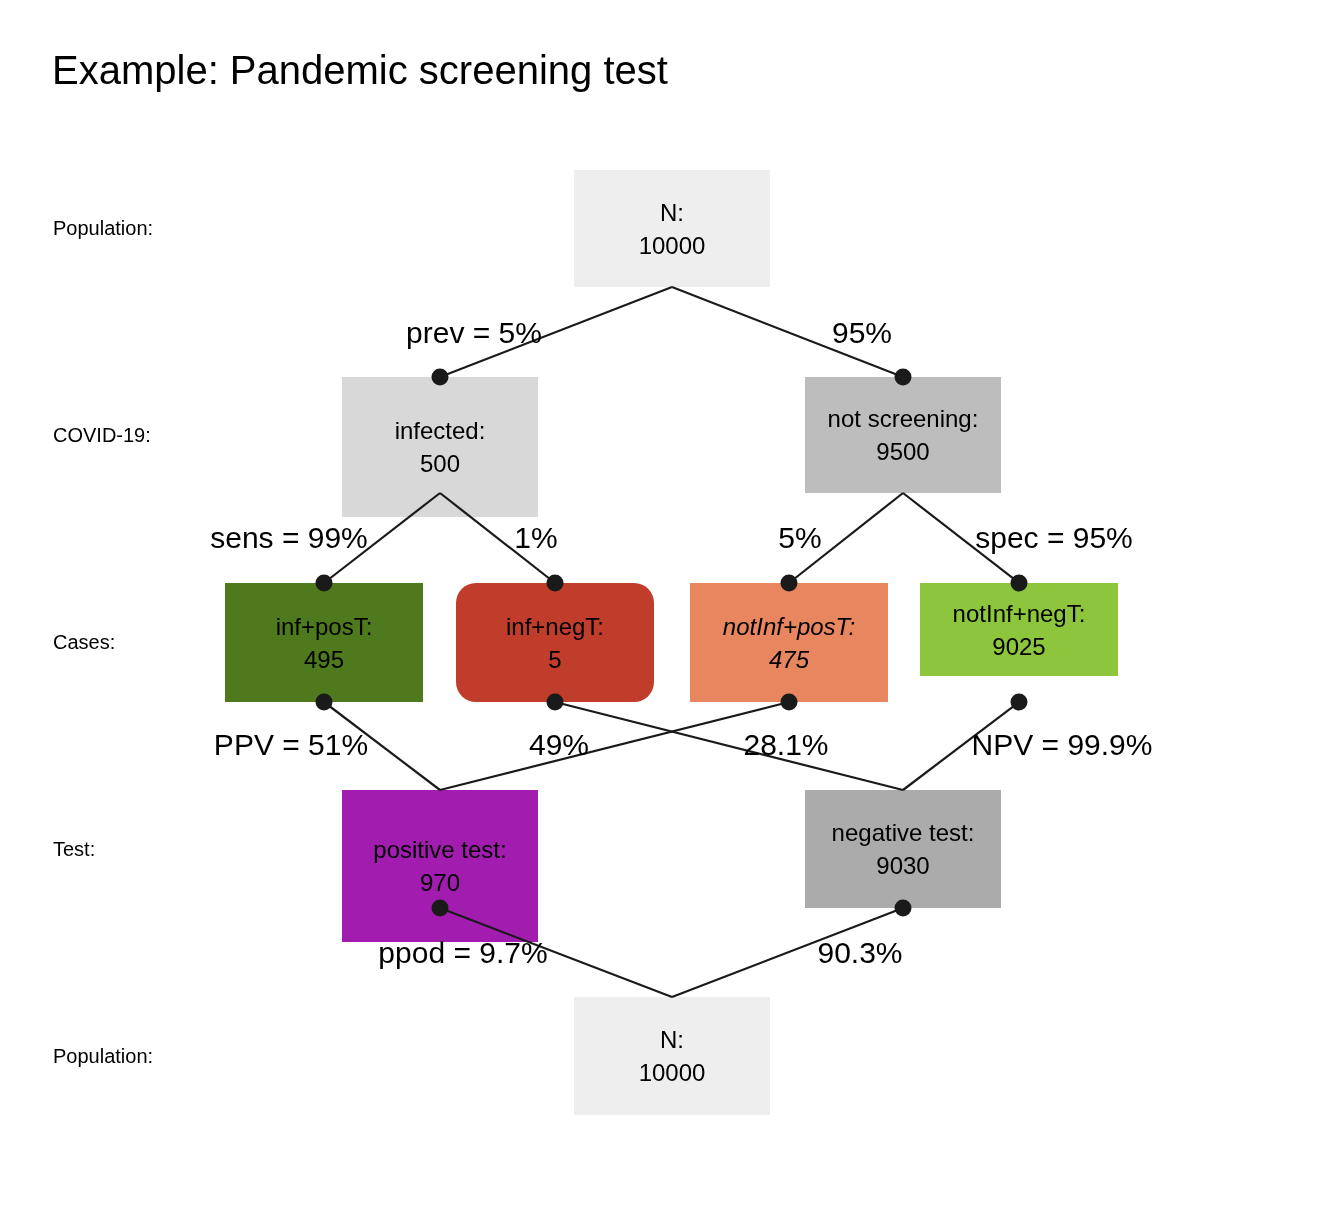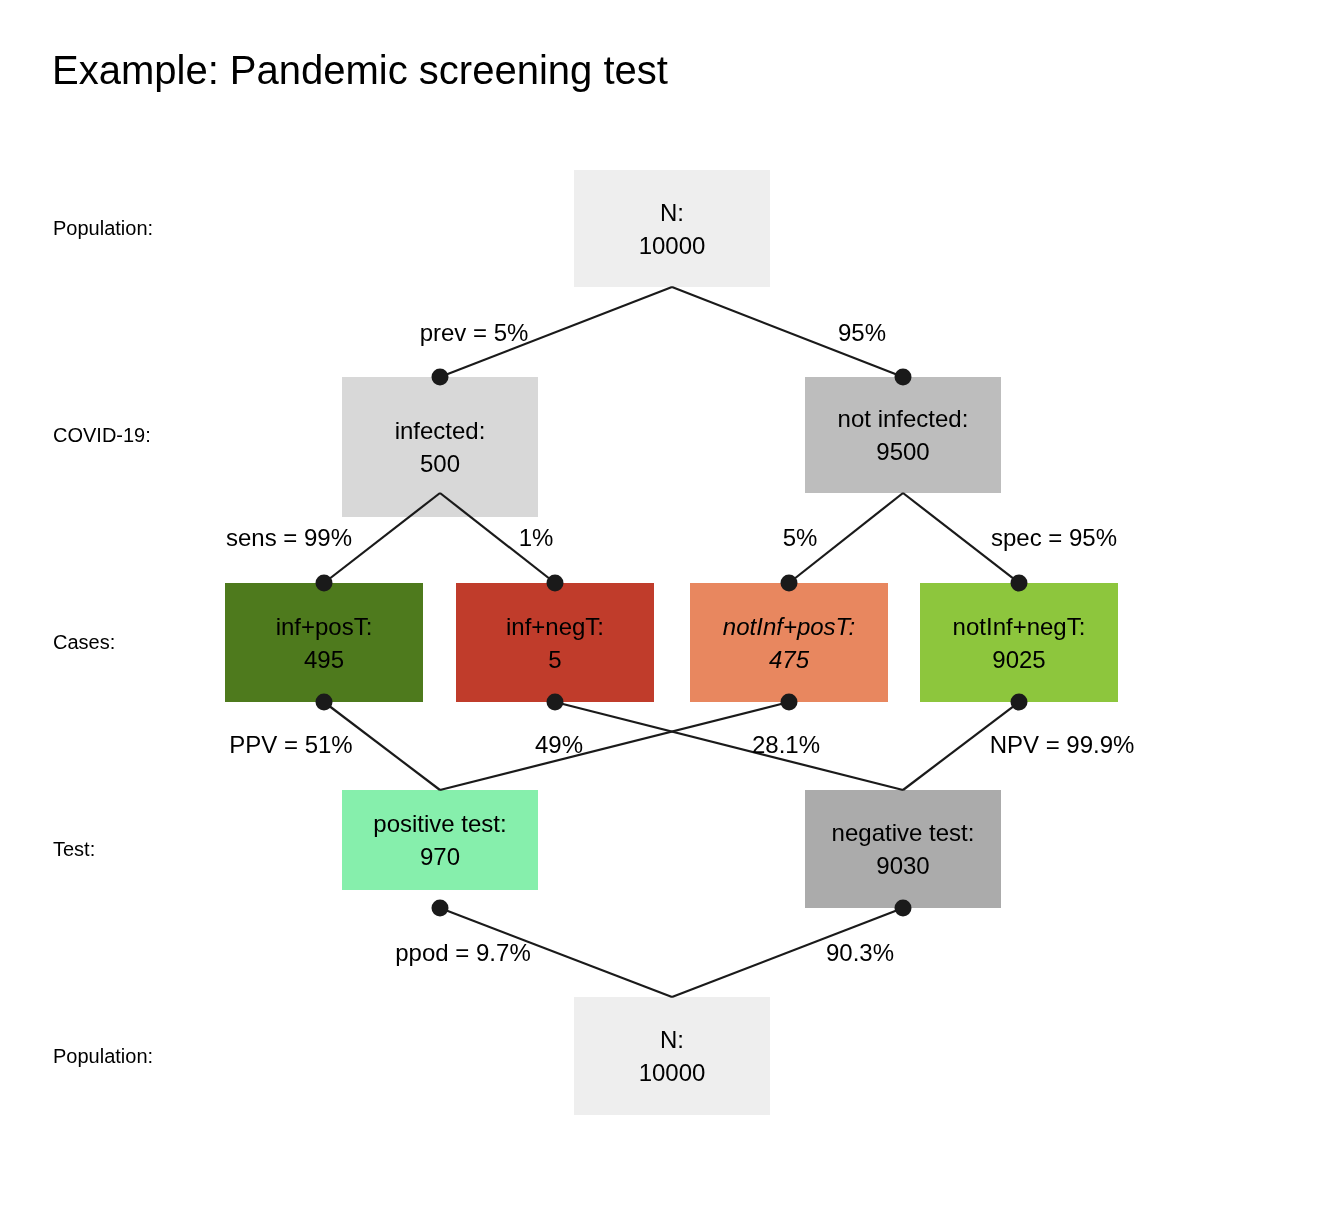--- a/index.html
+++ b/index.html
@@ -58,21 +58,21 @@
     align-items: center;
     justify-content: center;
     text-align: center;
     font-size: 24px;
     line-height: 33px;
   }
   .edge-label {
     position: absolute;
     z-index: 4;
     transform: translate(-50%, -50%);
-    font-size: 24px;
+    font-size: 30px;
     line-height: 28px;
     white-space: nowrap;
   }
 </style>
 </head>
 <body style="color: rgb(0, 0, 0);">
 
 <div class="canvas">
 
   <div class="page-title">Example: Pandemic screening test</div>
@@ -117,45 +117,45 @@
     <div>N:</div>
     <div>10000</div>
   </div>
 
   <div class="node" style="left: 342px; top: 377px; width: 196px; height: 140px; background-color: rgb(216, 216, 216);">
     <div>infected:</div>
     <div>500</div>
   </div>
 
   <div class="node" style="left: 805px; top: 377px; width: 196px; height: 116px; background-color: rgb(189, 189, 189);">
-    <div>not infected:</div>
+    <div>not screening:</div>
     <div>9500</div>
   </div>
 
   <div class="node" style="left: 225px; top: 583px; width: 198px; height: 119px; background-color: rgb(78, 122, 29);">
     <div>inf+posT:</div>
     <div>495</div>
   </div>
 
-  <div class="node" style="left: 456px; top: 583px; width: 198px; height: 119px; background-color: rgb(192, 60, 43);">
+  <div class="node" style="left: 456px; top: 583px; width: 198px; height: 119px; background-color: rgb(192, 60, 43); border-radius: 20px;">
     <div>inf+negT:</div>
     <div>5</div>
   </div>
 
   <div class="node" style="left: 690px; top: 583px; width: 198px; height: 119px; background-color: rgb(232, 135, 95); font-style: italic;">
     <div>notInf+posT:</div>
     <div>475</div>
   </div>
 
-  <div class="node" style="left: 920px; top: 583px; width: 198px; height: 119px; background-color: rgb(141, 198, 61);">
+  <div class="node" style="left: 920px; top: 583px; width: 198px; height: 93px; background-color: rgb(141, 198, 61);">
     <div>notInf+negT:</div>
     <div>9025</div>
   </div>
 
-  <div class="node" style="left: 342px; top: 790px; width: 196px; height: 100px; background-color: #86efac;">
+  <div class="node" style="left: 342px; top: 790px; width: 196px; height: 152px; background-color: #a21caf;">
     <div>positive test:</div>
     <div>970</div>
   </div>
 
   <div class="node" style="left: 805px; top: 790px; width: 196px; height: 118px; background-color: rgb(171, 171, 171);">
     <div>negative test:</div>
     <div>9030</div>
   </div>
 
   <div class="node" style="left: 574px; top: 997px; width: 196px; height: 118px; background-color: rgb(238, 238, 238);">

